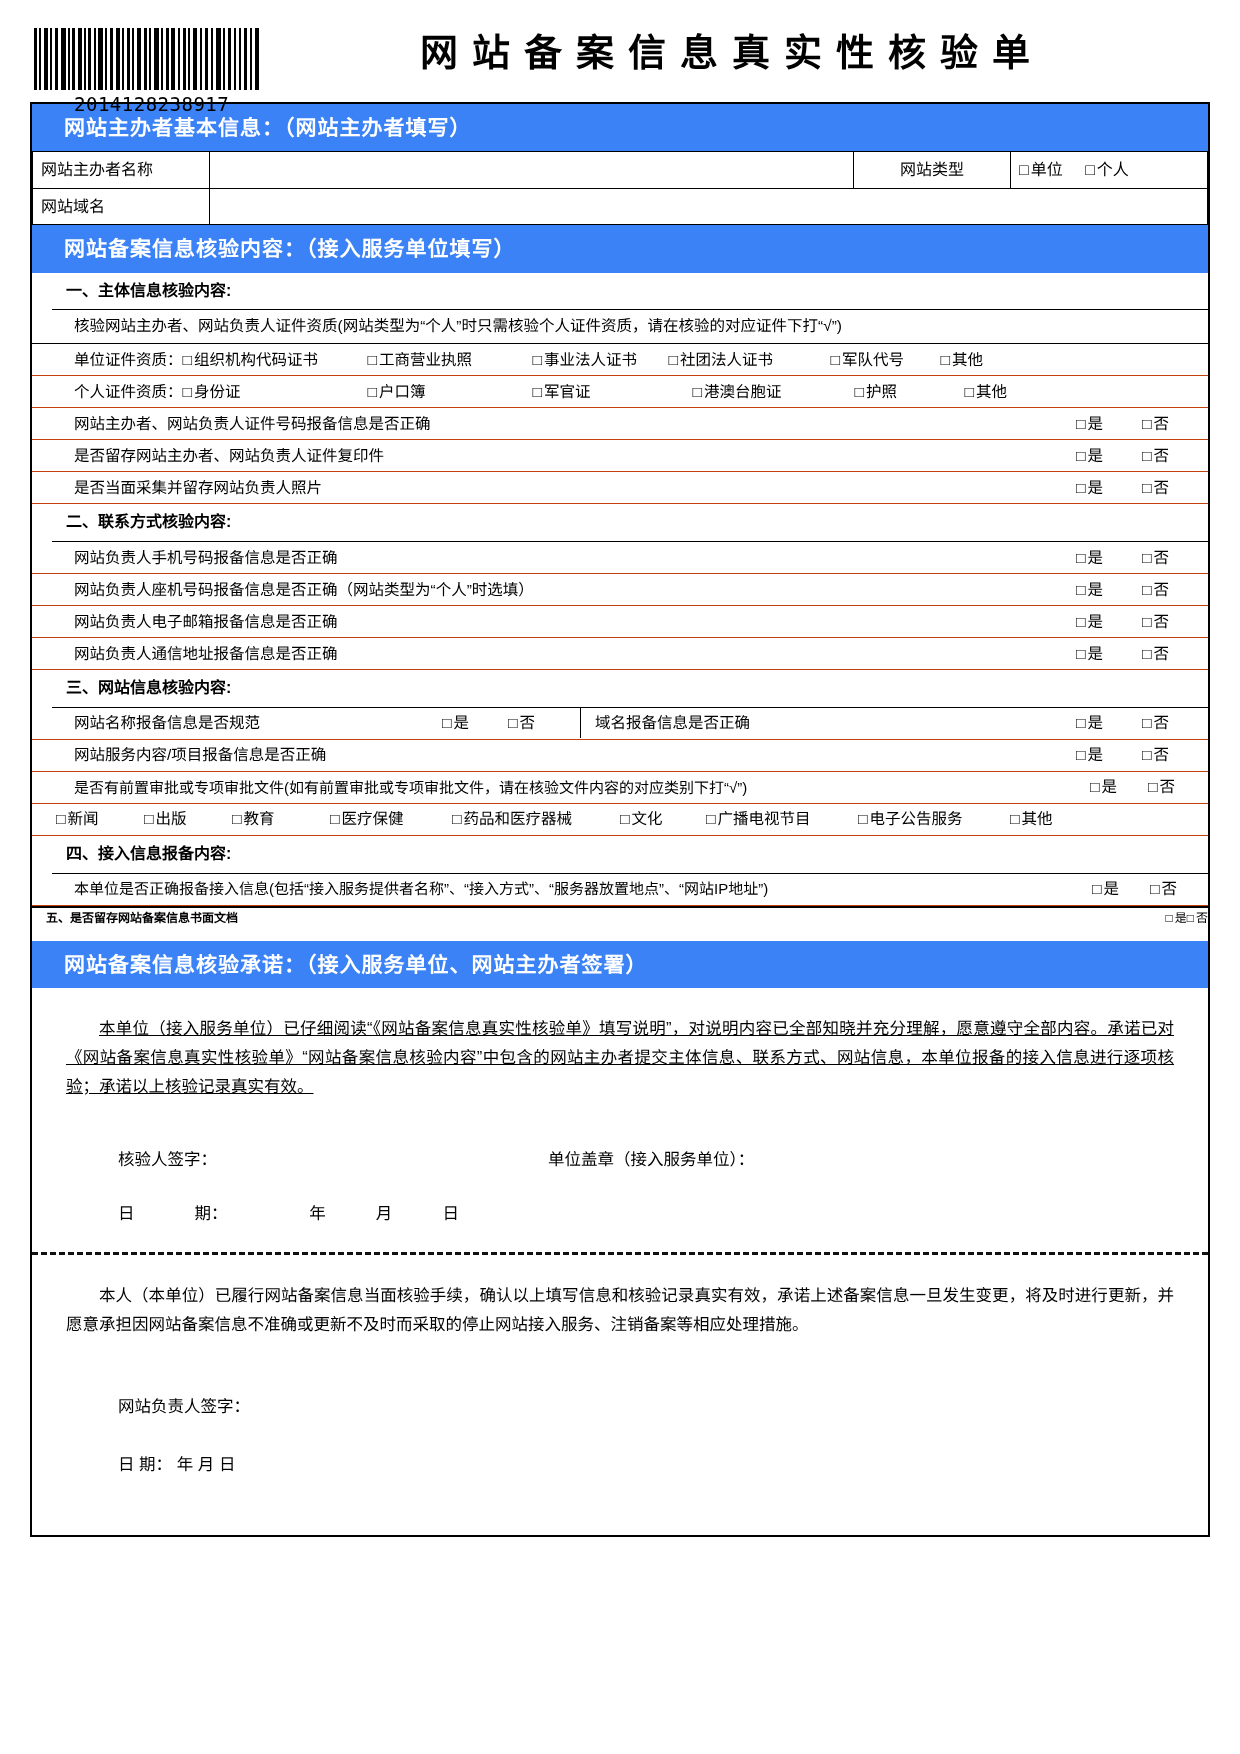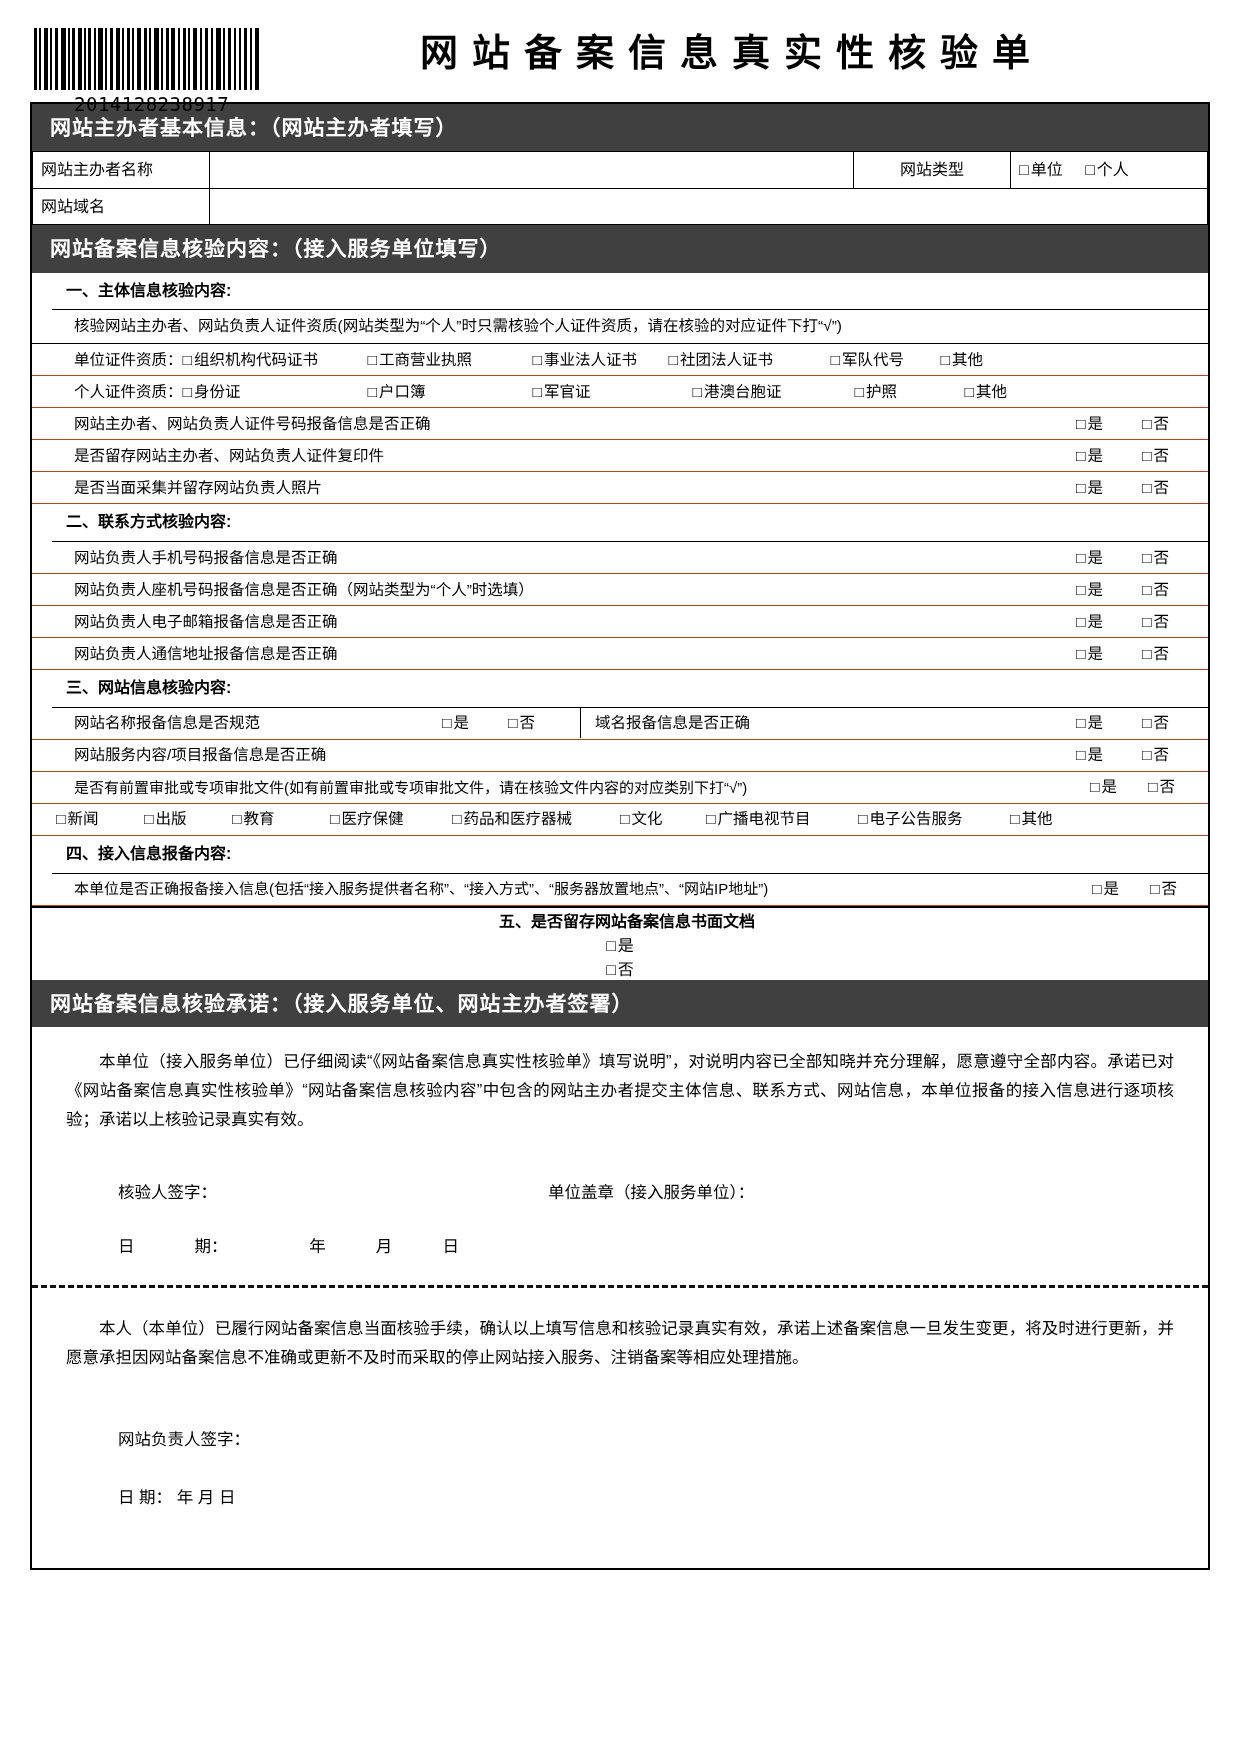--- a/index.html
+++ b/index.html
@@ -63,25 +63,25 @@
 
   
   .form {
     margin: 10px 30px 0 30px;
     border: 2px solid #000;
     box-sizing: border-box;
   }
 
   
   .band {
-    background: #404040;
+    background: #3b82f6;
     color: #ffffff;
     font-size: 21px;
     font-weight: bold;
-    padding: 11px 0 11px 18px;
+    padding: 11px 0 11px 32px;
     letter-spacing: 1px;
     line-height: 1.2;
   }
 
   
   table.tbl {
     width: 100%;
     border-collapse: collapse;
     table-layout: fixed;
   }
@@ -155,37 +155,37 @@
     align-items: center;
   }
   .split-left .lbl-t { flex: 1; }
   .split-left .mini { width: 66px; }
   .split-right {
     flex: 1;
     padding: 5px 6px 5px 14px;
   }
   .sec5 {
     display: flex;
-    align-items: center;
+    align-items: flex-start;
     border-top: 2px solid #000;
     border-bottom: none;
-    font-size: 16px;
+    font-size: 12px;
     font-weight: bold;
     min-height: 33px;
-    flex-direction: column;
   }
   .sec5 .txt { padding-left: 14px; }
   .sec5 .yn { font-weight: normal; }
 
   
   .commit-body {
-    padding: 20px 34px 0 34px;
+    padding: 26px 34px 0 34px;
     font-size: 16.5px;
     line-height: 1.75;
     text-align: justify;
+    text-decoration: underline;
   }
   .commit-body p { margin: 0 0 6px 0; text-indent: 2em; }
   .sig-line {
     padding: 0 34px;
     font-size: 16.5px;
     display: flex;
     margin-top: 46px;
   }
   .sig-a { width: 430px; padding-left: 52px; }
   .sig-b { flex: 1; font-family: Liberation Serif, serif; }

